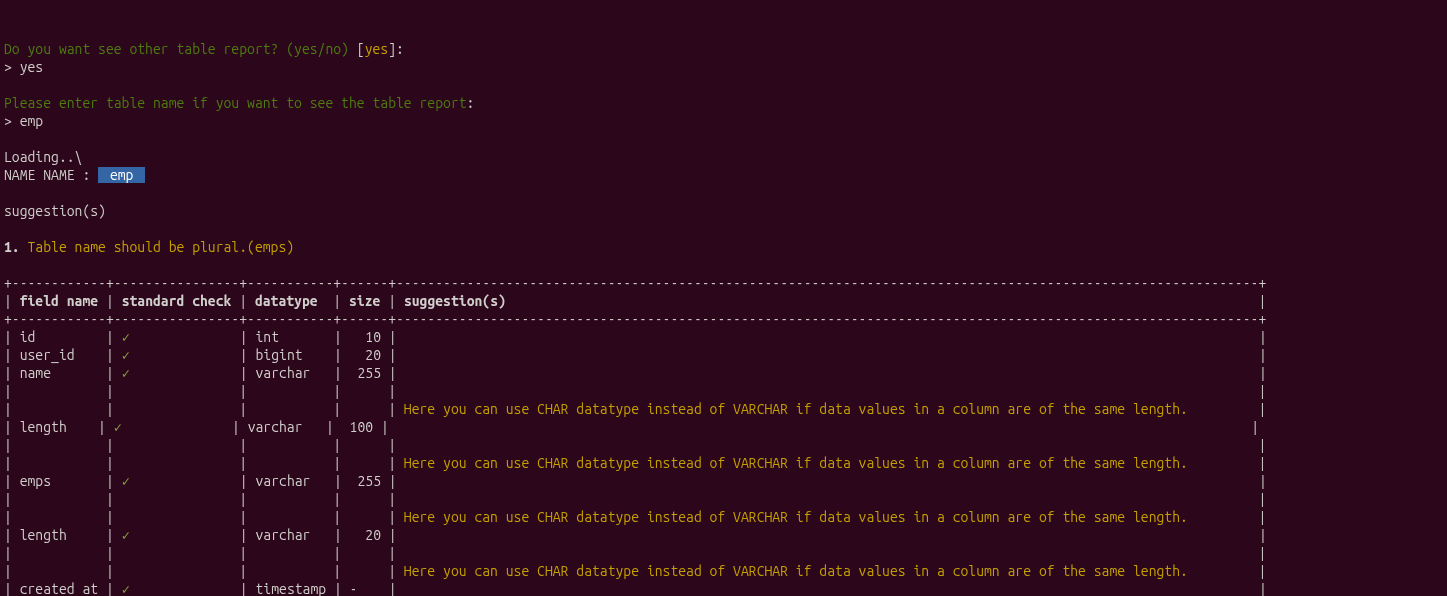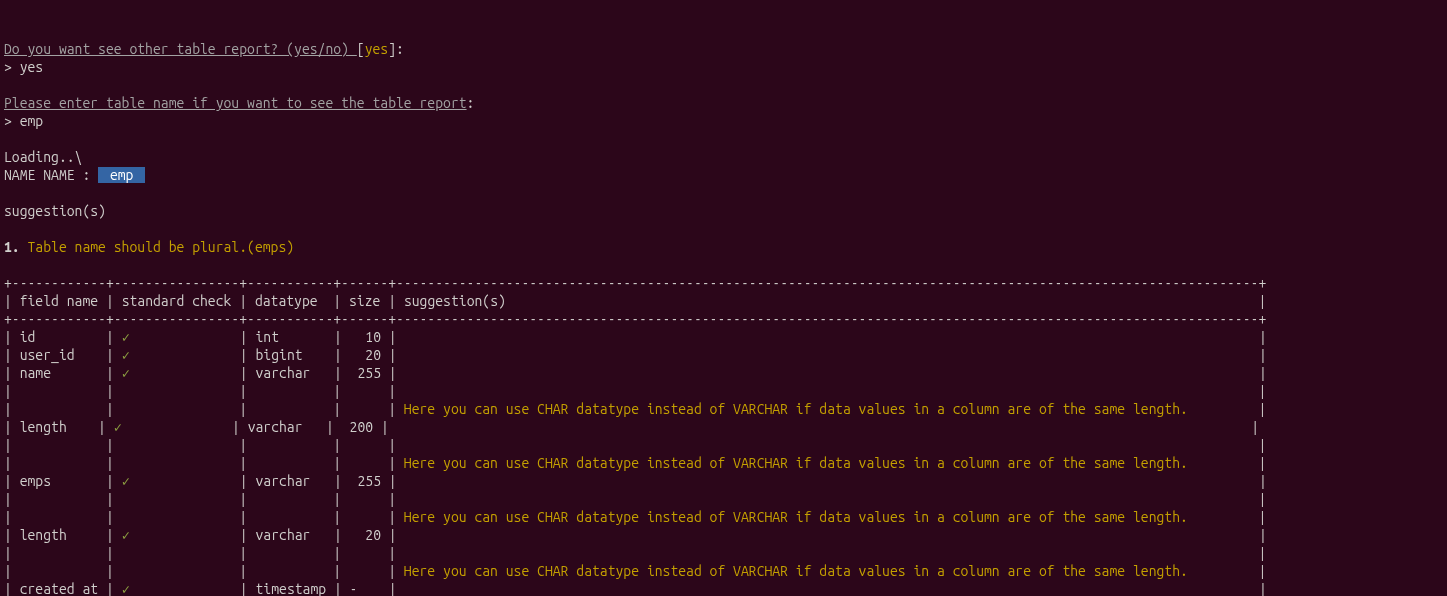--- a/index.html
+++ b/index.html
@@ -7,26 +7,26 @@
     color: #d0cfcc;
     font-family: 'Ubuntu Mono', 'DejaVu Sans Mono', 'Consolas', monospace;
     font-size: 14px;
     line-height: 18px;
     margin: 0;
     padding: 4px;
     white-space: pre;
     width: 1447px;
     overflow: hidden;
   }
-  .green { color: #a3a3a3; text-decoration: underline; }
+  .green { color: #4d7c0f; }
   .yellow { color: #c4a000; }
   .white { color: #d0cfcc; font-weight: bold; }
   .check { color: #89993f; }
   .highlight { background-color: #3465a4; color: #ffffff; padding: 0 4px;}
-  .bold { font-weight: normal; }
+  .bold { font-weight: bold; }
 </style>
 </head>
 <body>
 
 <div id="terminal"><span class="green">Do you want see other table report? (yes/no) </span><span>[</span><span class="yellow">yes</span><span>]:</span>
 <span>&gt; </span><span>yes</span>
 
 <span class="green">Please enter table name if you want to see the table report</span><span>:</span>
 <span>&gt; </span><span>emp</span>
 
@@ -38,21 +38,21 @@
 <span class="white">1. </span><span class="yellow">Table name should be plural.(emps)</span>
 
 <span>+------------+----------------+-----------+------+--------------------------------------------------------------------------------------------------------------+</span>
 | <span class="white bold">field name</span> | <span class="white bold">standard check</span> | <span class="white bold">datatype </span> | <span class="white bold">size</span> | <span class="white bold">suggestion(s)                                                                                               </span> |
 <span>+------------+----------------+-----------+------+--------------------------------------------------------------------------------------------------------------+</span>
 | <span>id        </span> | <span class="check">✓</span>              | <span>int      </span> | <span>  10</span> | <span>                                                                                                            </span> |
 | <span>user_id   </span> | <span class="check">✓</span>              | <span>bigint   </span> | <span>  20</span> | <span>                                                                                                            </span> |
 | <span>name      </span> | <span class="check">✓</span>              | <span>varchar  </span> | <span> 255</span> | <span>                                                                                                            </span> |
 |            |                |           |      |                                                                                                              |
 |            |                |           |      | <span class="yellow">Here you can use CHAR datatype instead of VARCHAR if data values in a column are of the same length.        </span> |
-| <span>length   </span> | <span class="check">✓</span>              | <span>varchar  </span> | <span> 200</span> | <span>                                                                                                            </span> |
+| <span>length   </span> | <span class="check">✓</span>              | <span>varchar  </span> | <span> 100</span> | <span>                                                                                                            </span> |
 |            |                |           |      |                                                                                                              |
 |            |                |           |      | <span class="yellow">Here you can use CHAR datatype instead of VARCHAR if data values in a column are of the same length.        </span> |
 | <span>emps      </span> | <span class="check">✓</span>              | <span>varchar  </span> | <span> 255</span> | <span>                                                                                                            </span> |
 |            |                |           |      |                                                                                                              |
 |            |                |           |      | <span class="yellow">Here you can use CHAR datatype instead of VARCHAR if data values in a column are of the same length.        </span> |
 | <span>length    </span> | <span class="check">✓</span>              | <span>varchar  </span> | <span>  20</span> | <span>                                                                                                            </span> |
 |            |                |           |      |                                                                                                              |
 |            |                |           |      | <span class="yellow">Here you can use CHAR datatype instead of VARCHAR if data values in a column are of the same length.        </span> |
 | <span>created_at</span> | <span class="check">✓</span>              | <span>timestamp</span> | <span>-   </span> | <span>                                                                                                            </span> |
 |  |               |  |  |  |

